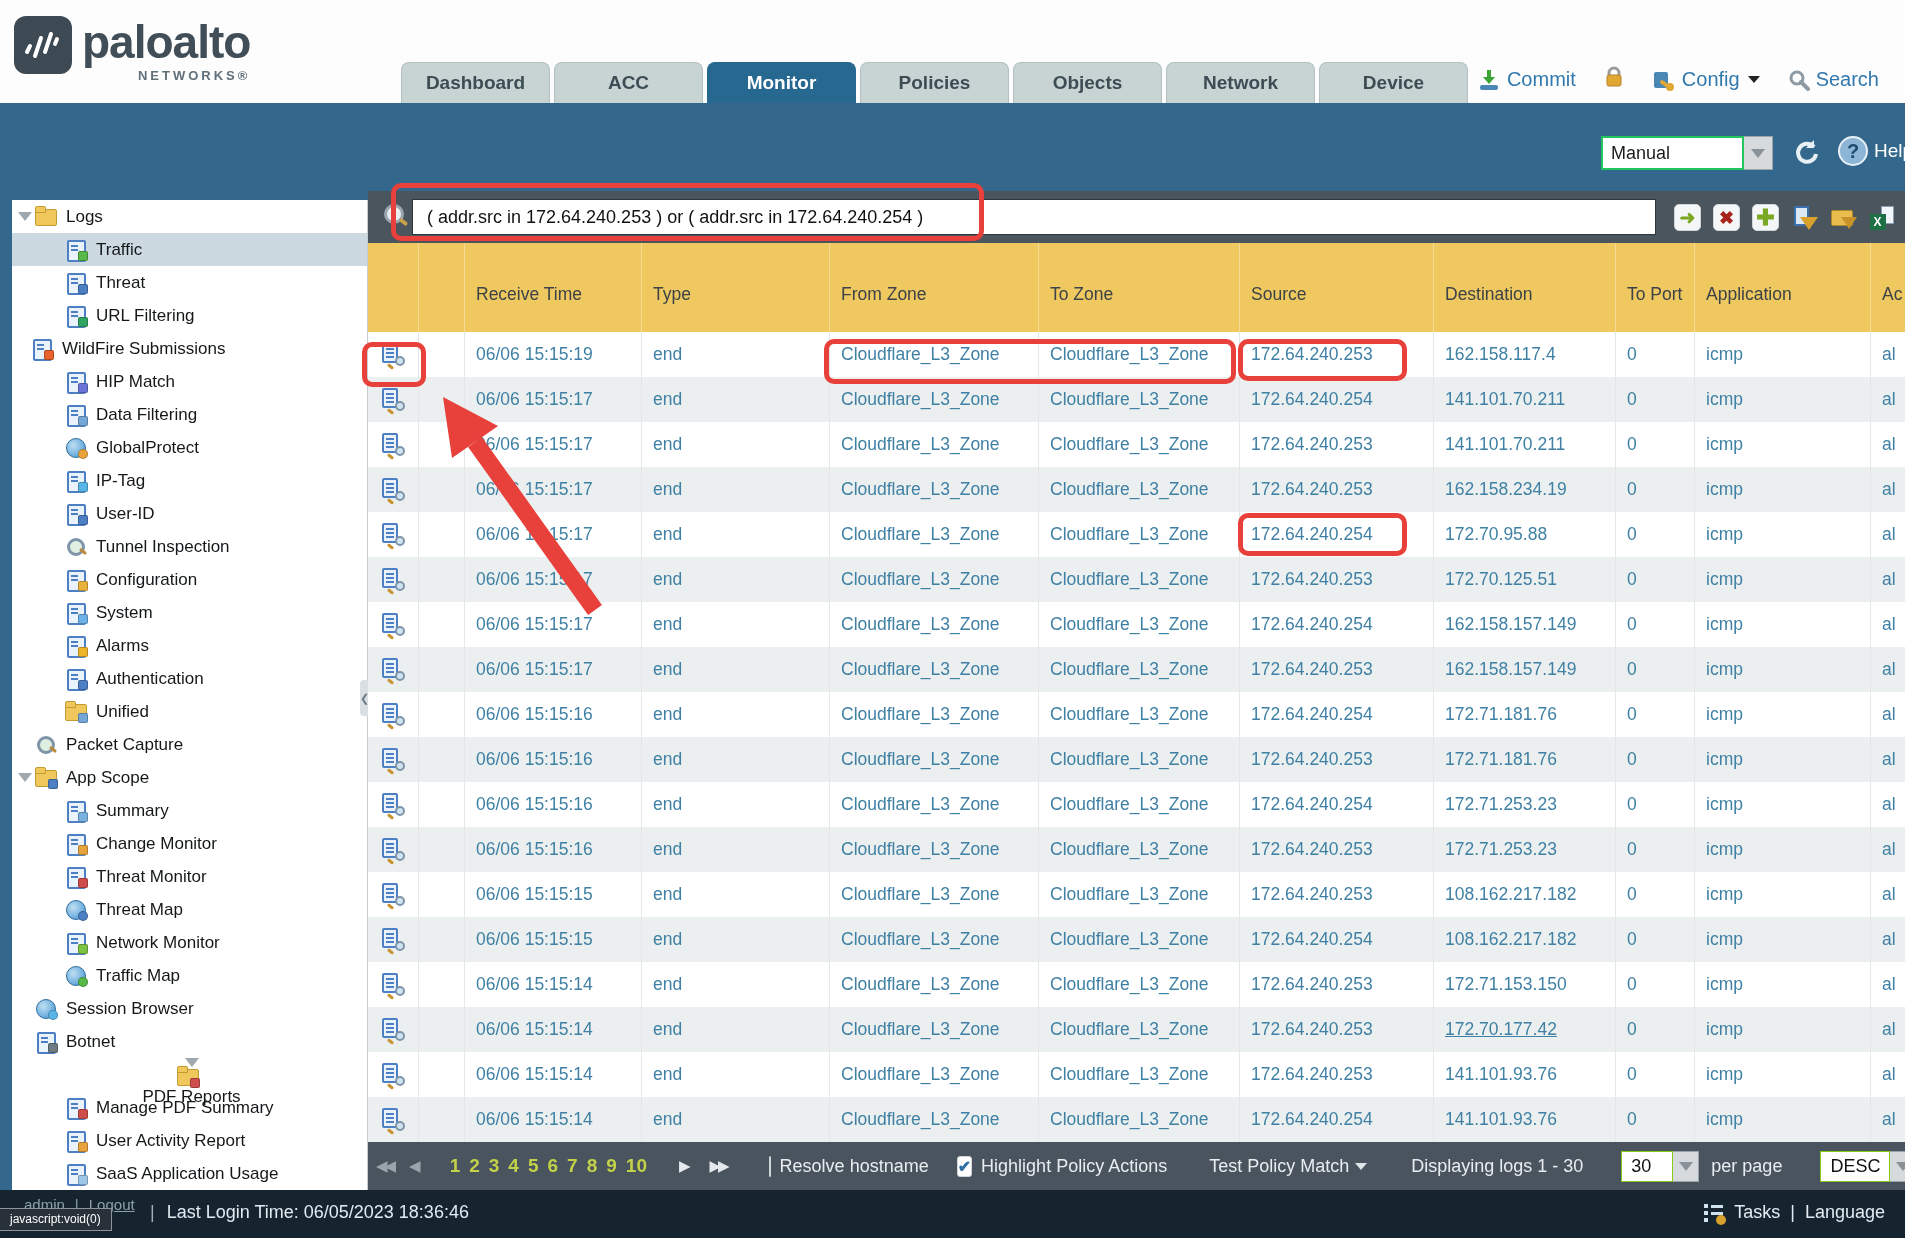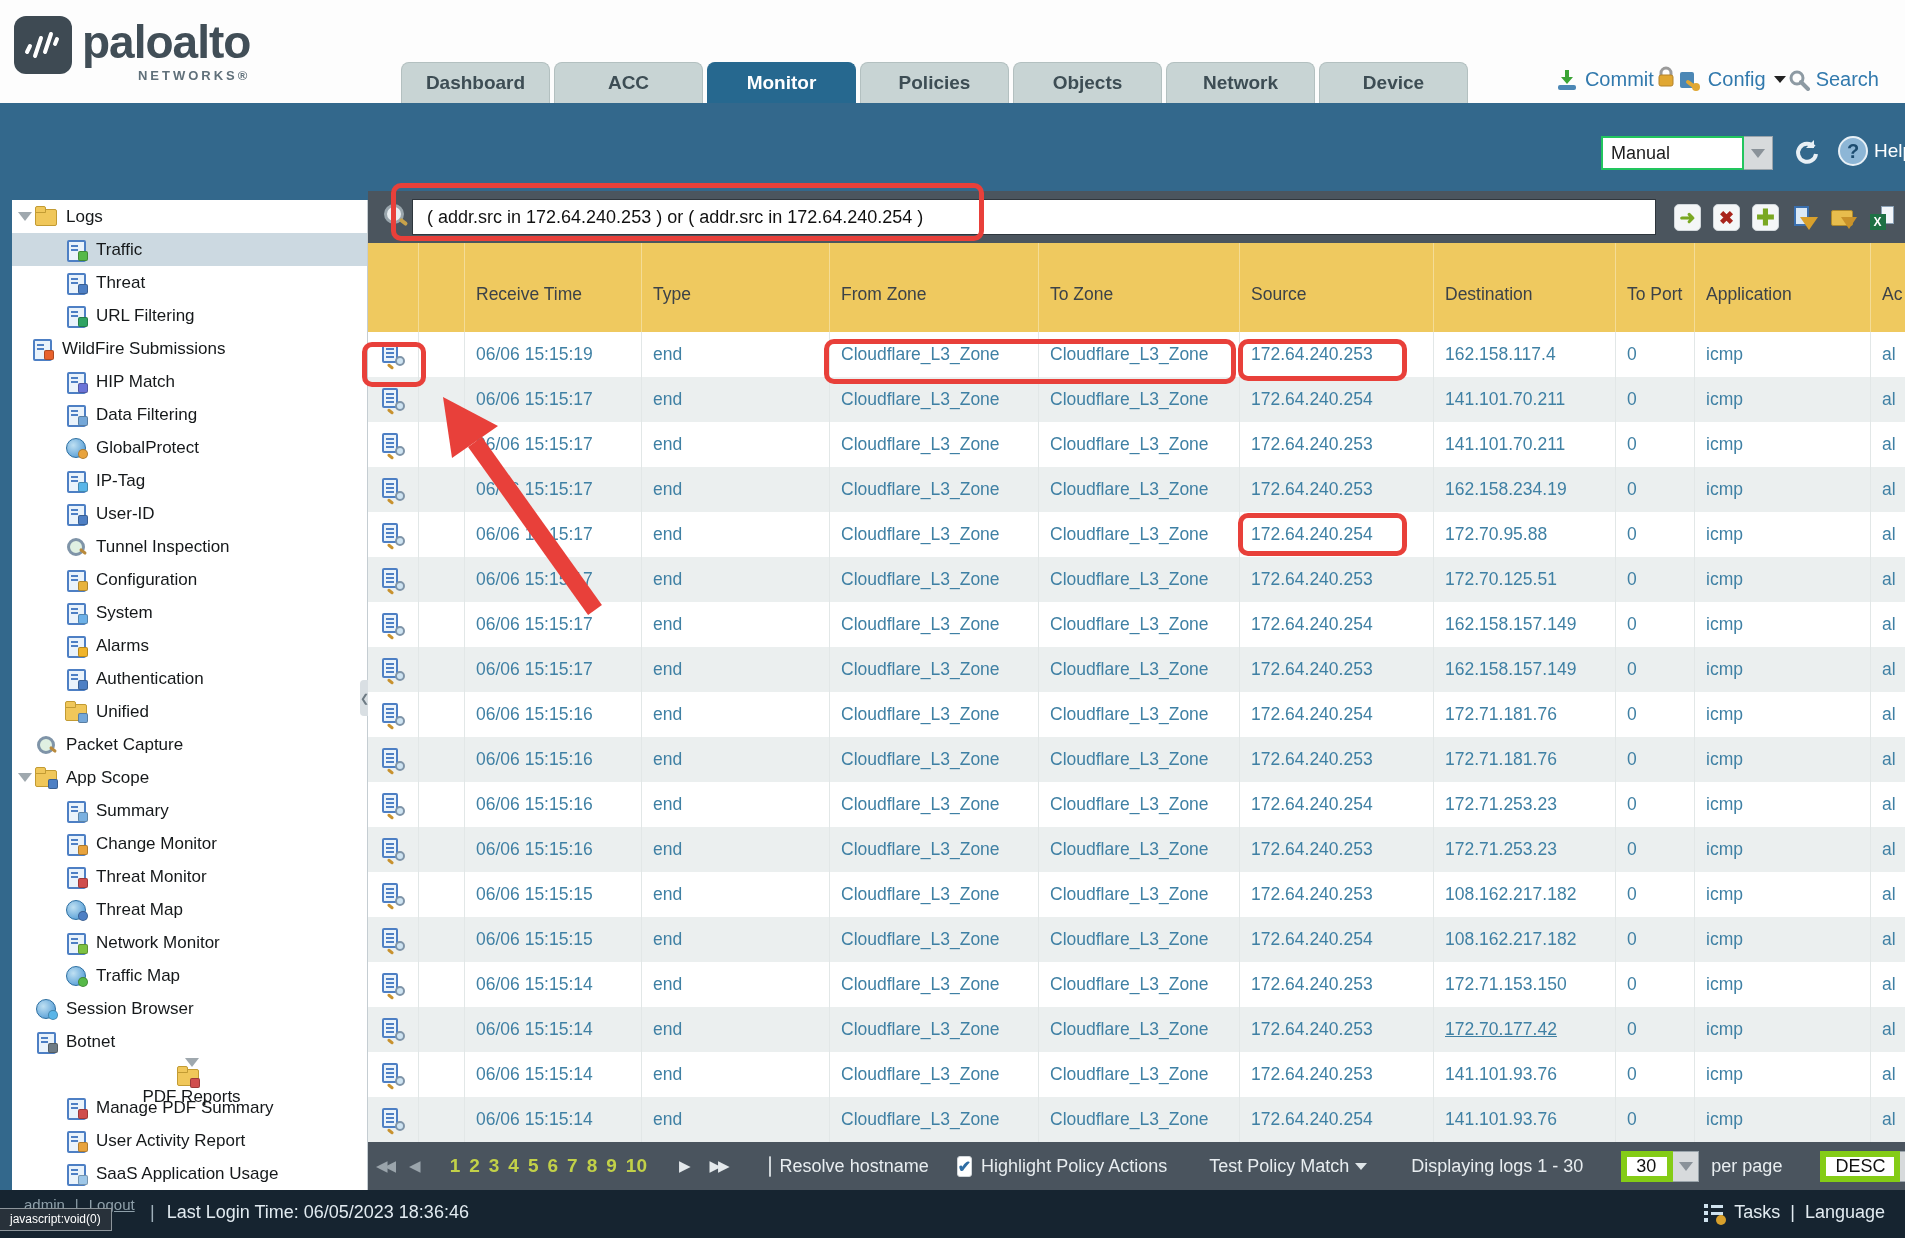--- a/index.html
+++ b/index.html
@@ -14,21 +14,21 @@
   .logo-text { display:flex; flex-direction:column; align-items:flex-end; }
   .logo-word { font-size:46px; font-weight:600; color:#414e57; letter-spacing:-1px; line-height:52px; }
   .logo-sub { font-size:13px; color:#60707a; letter-spacing:3px; font-weight:bold; }
 
   .tabs { position:absolute; left:401px; top:62px; display:flex; gap:4px; }
   .tab { width:149px; height:41px; background:#c8d4d4; border:1px solid #b3c0c0; border-bottom:none;
          border-radius:8px 8px 0 0; display:flex; align-items:center; justify-content:center;
          font-size:19px; font-weight:bold; color:#3d4d54; cursor:pointer; }
   .tab.active { background:#26688f; border-color:#26688f; color:#fff; }
 
-  .utilities { position:absolute; right:26px; top:66px; display:flex; align-items:center; gap:2px;
+  .utilities { position:absolute; right:26px; top:66px; display:flex; align-items:center; gap:28px;
                font-size:20px; color:#3179ad; }
   .util-item { display:flex; align-items:center; gap:6px; cursor:pointer; }
   .caret-down { width:0; height:0; border-left:6px solid transparent; border-right:6px solid transparent;
                 border-top:7px solid #222; display:inline-block; margin-left:2px; }
 
   
   .teal-band { position:absolute; left:0; top:103px; width:1905px; height:97px; background:#33688c; }
   .teal-strip { position:absolute; left:0; top:200px; width:12px; height:990px; background:#33688c; }
   .refresh-select { position:absolute; left:1601px; top:33px; display:flex; }
   .refresh-select .box { width:143px; height:34px; background:#fff; border:2px solid #22c55e;
@@ -144,21 +144,21 @@
   .chk { width:21px; height:21px; background:#fff; border:1px solid #cfd5d9; border-radius:3px; margin:0 9px 0 14px;
          display:flex; align-items:center; justify-content:center; cursor:pointer; }
   .chk.checked::after { content:"✔"; color:#2e6da4; font-size:16px; font-weight:bold; }
   .pg-label { white-space:nowrap; }
   .pg-drop { display:flex; align-items:center; gap:6px; margin-left:16px; cursor:pointer; white-space:nowrap; }
   .pg-drop .tri-sm { width:0; height:0; border-left:6px solid transparent; border-right:6px solid transparent;
         border-top:7px solid #dfe5e8; }
   .displaying { margin-left:44px; white-space:nowrap; }
   .selbox { display:flex; margin-left:14px; }
   .selbox .v { background:#fff; color:#111; height:31px; display:flex; align-items:center; padding:0 9px;
-               font-size:18px; border:6px solid #84cc16; }
+               font-size:18px; border:1px solid #84cc16; }
   .selbox .a { width:26px; height:31px; background:#d7dadc; border:1px solid #9aa4ab; border-left:none;
                display:flex; align-items:center; justify-content:center; }
 
   
   .statusbar { position:absolute; left:0; top:1190px; width:1905px; height:48px; background:#162430;
                color:#e2ebf1; font-size:18px; }
   .sb-left { position:absolute; left:24px; top:6px; display:flex; gap:10px; align-items:center; font-size:15px; color:#8fa0aa; }
   .sb-left .lnk { text-decoration:underline; cursor:pointer; }
   .sb-login { position:absolute; left:150px; top:12px; display:flex; gap:12px; }
   .sb-login .bar { color:#9fb0ba; }

